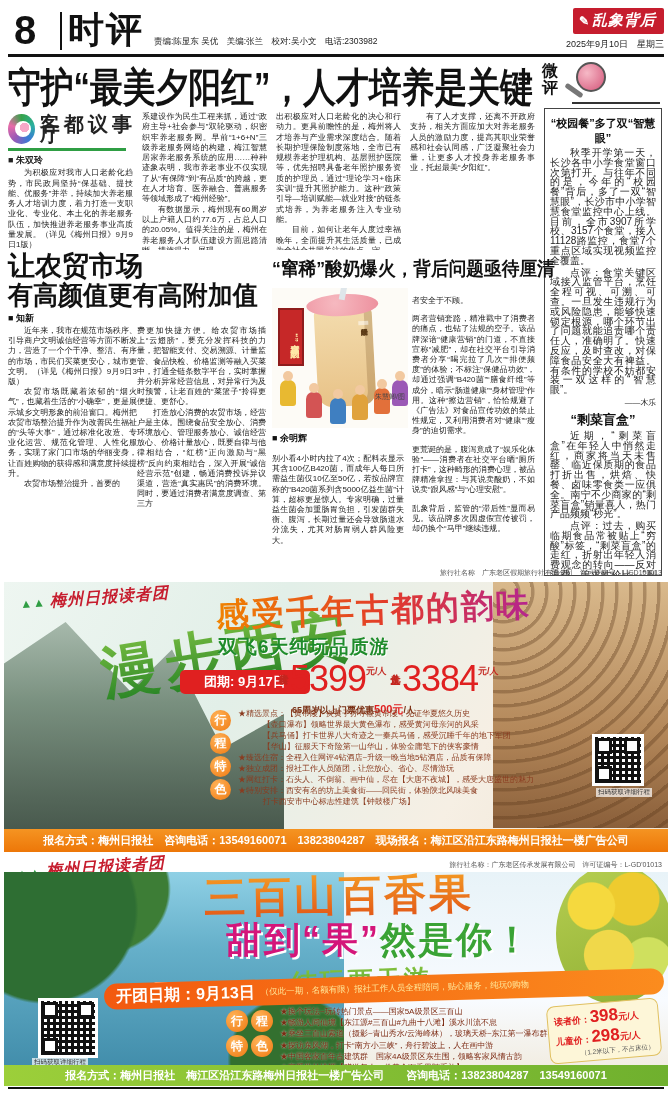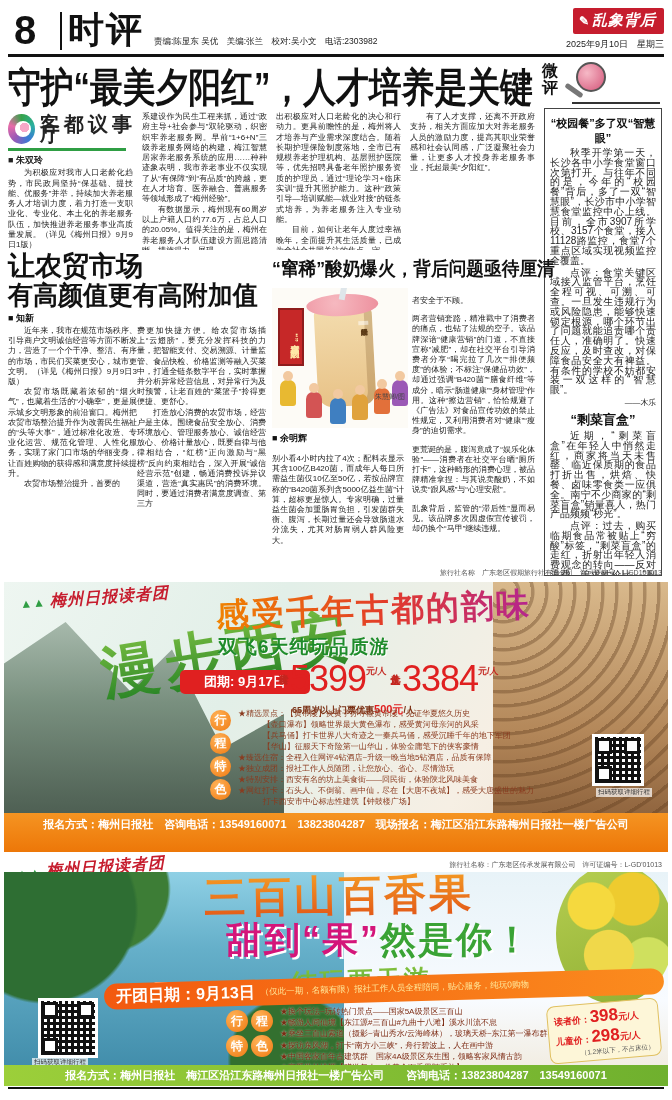--- a/index.html
+++ b/index.html
@@ -111,21 +111,21 @@
   .ad1-bullets{position:absolute;left:234px;top:126px;width:278px;font-size:8px;line-height:11px;color:#8a3b1f;}
   .ad1-bullets div{white-space:nowrap;}
   .ad1-bullets .sub{padding-left:3.1em;}
   .qr{background:
       repeating-linear-gradient(0deg,#111 0 3px,transparent 3px 6px),
       repeating-linear-gradient(90deg,#111 0 3px,#fff 3px 6px);
       border:3px solid #fff;position:absolute;}
   .qr i{position:absolute;width:10px;height:10px;background:#fff;border:3px solid #111;}
   .qr i.a{left:1px;top:1px}.qr i.b{right:1px;top:1px}.qr i.c{left:1px;bottom:1px}
   .qr-lab{position:absolute;font-size:6.5px;color:#333;background:rgba(255,255,255,.7);padding:0 2px;}
-  .ad1-bar{position:absolute;left:0;bottom:0;width:100%;height:39px;background:linear-gradient(180deg,#f59422,#ed7708);
+  .ad1-bar{position:absolute;left:0;bottom:0;width:100%;height:23px;background:linear-gradient(180deg,#f59422,#ed7708);
        color:#fff;font-weight:900;font-size:11px;text-align:center;line-height:23px;}
   
   .ad2{position:absolute;left:4px;top:872px;width:664px;height:214px;overflow:hidden;
        background:linear-gradient(180deg,#e8f3f8,#f8fbff 60%,#f0e9da);}
   .ad2 .lake{position:absolute;left:0;top:0;width:340px;height:214px;
        background:radial-gradient(circle at 12% 18%,#2e6e33 0 26%,transparent 27%),
                   radial-gradient(circle at 30% 8%,#3d7d36 0 20%,transparent 21%),
                   radial-gradient(circle at 85% 88%,#33702f 0 18%,transparent 19%),
                   linear-gradient(180deg,#8fd0e5 0%,#66b0ca 35%,#3c88a6 100%);}
   .ad2 .boat{position:absolute;left:150px;top:110px;width:14px;height:5px;background:#fff;border-radius:2px;
@@ -297,22 +297,22 @@
       <div class="feat-c">特</div>
       <div class="feat-c">色</div>
     </div>
     <div class="ad1-bullets">
       <div>★精选景点：【黄帝陵】炎黄子孙寻根黄帝陵，见证华夏悠久历史</div>
       <div class="sub">【壶口瀑布】领略世界最大黄色瀑布，感受黄河母亲河的风采</div>
       <div class="sub">【兵马俑】打卡世界八大奇迹之一秦兵马俑，感受沉睡千年的地下军团</div>
       <div class="sub">【华山】征服天下奇险第一山华山，体验金庸笔下的侠客豪情</div>
       <div>★臻选住宿：全程入住网评4钻酒店~升级一晚当地5钻酒店，品质有保障</div>
       <div>★独立成团：报社工作人员随团，让您放心、省心、尽情游玩</div>
+      <div>★网红打卡：石头人、不倒翁、画中仙，尽在【大唐不夜城】，感受大唐盛世的魅力</div>
       <div>★特别安排：西安有名的坊上美食街——回民街，体验陕北风味美食</div>
-      <div>★网红打卡：石头人、不倒翁、画中仙，尽在【大唐不夜城】，感受大唐盛世的魅力</div>
       <div class="sub">打卡西安市中心标志性建筑【钟鼓楼广场】</div>
     </div>
     <div class="qr" style="right:24px;top:152px;width:46px;height:46px">
         <i class="a"></i>
         <i class="b"></i>
         <i class="c"></i>
       </div>
     <div class="qr-lab" style="right:16px;top:206px">扫码获取详细行程</div>
     <div class="ad1-bar">报名方式：梅州日报社　咨询电话：13549160071　13823804287　现场报名：梅江区沿江东路梅州日报社一楼广告公司</div>
   </div>

